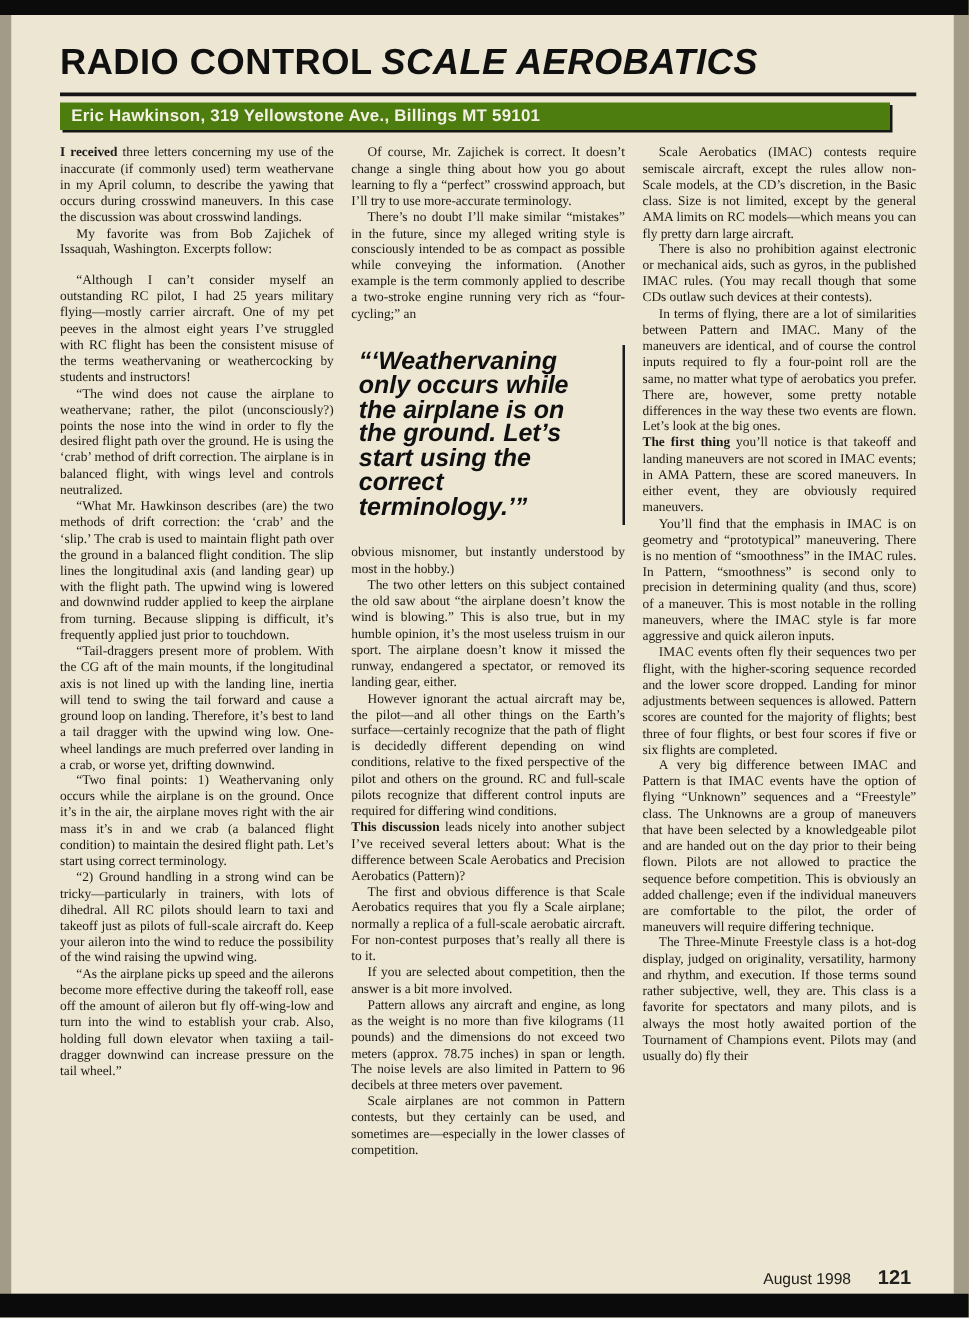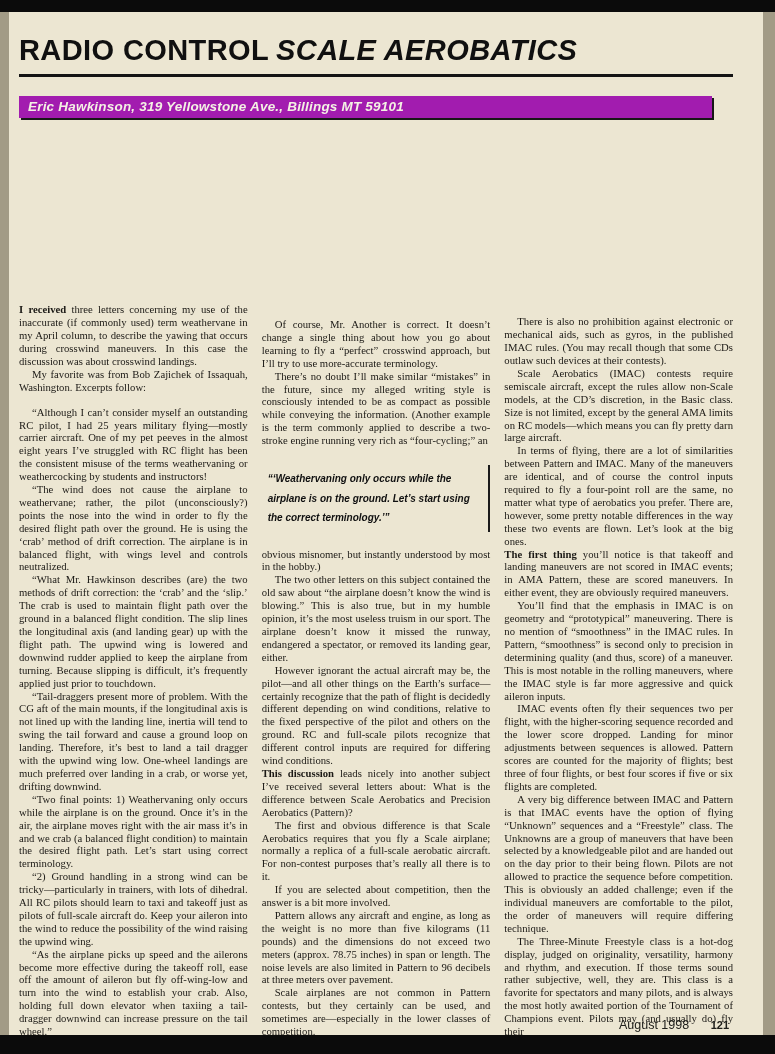--- a/index.html
+++ b/index.html
@@ -4,53 +4,52 @@
 <style>
   * { margin:0; padding:0; box-sizing:border-box; }
   html,body { width:775px; height:1054px; }
   body { background:#a29b86; font-family:"Liberation Serif", serif; }
   .scan { position:relative; width:775px; height:1054px; background:#a29b86; overflow:hidden; }
   .strip { position:absolute; left:0; width:100%; background:#0b0b0b; }
   .strip.top { top:0; height:12px; }
   .strip.bottom { bottom:0; height:19px; }
   .page {
     position:absolute; top:12px; left:9px; right:12px; bottom:19px;
-    background:#ece6d2; padding:14px 30px 0 10px; color:#1b1915;
+    background:#ece6d2; padding:14px 30px 0 39px; color:#1b1915;
   }
   h1 {
     font-family:"Liberation Sans", sans-serif; font-weight:bold;
     font-size:29px; letter-spacing:0.4px; color:#101010;
     margin-top:8px; white-space:nowrap;
   }
   h1 .it { font-style:italic; margin-left:7px; }
   .rule { height:3px; background:#141414; margin-top:7px; }
   .byline {
-    margin-top:19px; background:#a21caf; color:#f4f1e4;
+    margin-top:5px; background:#4d7c0f; color:#f4f1e4;
     font-family:"Liberation Sans", sans-serif; font-weight:bold;
     font-size:13.5px; letter-spacing:0.2px;
     padding:3px 0 4px 9px; width:97%;
     box-shadow:2px 2px 0 #171717;
-    font-style:italic;
   }
-  .cols { display:flex; gap:14px; margin-top:12px; height:908px; overflow:hidden;align-items:flex-end; }
+  .cols { display:flex; gap:14px; margin-top:12px; height:908px; overflow:hidden; }
   .col { flex:1; min-width:0; text-align:justify; font-size:10.7px; line-height:12.9px; }
   .col p { text-indent:13px; }
   .col p.noindent { text-indent:0; }
   .col p.gap { margin-top:12px; }
   .pullquote {
     font-family:"Liberation Sans", sans-serif; font-weight:bold; font-style:italic;
-    font-size:10px; line-height:19.5px; text-align:left; color:#101010;
+    font-size:20px; line-height:19.5px; text-align:left; color:#101010;
     margin:18px 0 16px 6px; padding:4px 12px 4px 0;
     border-right:2px solid #1b1b1b;
   }
   .pagefooter {
     position:absolute; right:34px; bottom:3px;
     font-family:"Liberation Sans", sans-serif; font-size:12.5px; color:#20201c;
   }
-  .pagefooter .pnum { font-weight:bold; font-size:11px; margin-left:18px; }
+  .pagefooter .pnum { font-weight:bold; font-size:16px; margin-left:18px; }
 </style>
 </head>
 <body>
 
 <div class="scan">
   <div class="strip top"></div>
 
   <div class="page">
 
     <header>
@@ -67,39 +66,39 @@
           <p>“The wind does not cause the airplane to weathervane; rather, the pilot (unconsciously?) points the nose into the wind in order to fly the desired flight path over the ground. He is using the ‘crab’ method of drift correction. The airplane is in balanced flight, with wings level and controls neutralized.</p>
           <p>“What Mr. Hawkinson describes (are) the two methods of drift correction: the ‘crab’ and the ‘slip.’ The crab is used to maintain flight path over the ground in a balanced flight condition. The slip lines the longitudinal axis (and landing gear) up with the flight path. The upwind wing is lowered and downwind rudder applied to keep the airplane from turning. Because slipping is difficult, it’s frequently applied just prior to touchdown.</p>
           <p>“Tail-draggers present more of problem. With the CG aft of the main mounts, if the longitudinal axis is not lined up with the landing line, inertia will tend to swing the tail forward and cause a ground loop on landing. Therefore, it’s best to land a tail dragger with the upwind wing low. One-wheel landings are much preferred over landing in a crab, or worse yet, drifting downwind.</p>
           <p>“Two final points: 1) Weathervaning only occurs while the airplane is on the ground. Once it’s in the air, the airplane moves right with the air mass it’s in and we crab (a balanced flight condition) to maintain the desired flight path. Let’s start using correct terminology.</p>
           <p>“2) Ground handling in a strong wind can be tricky—particularly in trainers, with lots of dihedral. All RC pilots should learn to taxi and takeoff just as pilots of full-scale aircraft do. Keep your aileron into the wind to reduce the possibility of the wind raising the upwind wing.</p>
           <p>“As the airplane picks up speed and the ailerons become more effective during the takeoff roll, ease off the amount of aileron but fly off-wing-low and turn into the wind to establish your crab. Also, holding full down elevator when taxiing a tail-dragger downwind can increase pressure on the tail wheel.”</p>
         </div>
 
       <div class="col">
         <div>
-            <p>Of course, Mr. Another is correct. It doesn’t change a single thing about how you go about learning to fly a “perfect” crosswind approach, but I’ll try to use more-accurate terminology.</p>
+            <p>Of course, Mr. Zajichek is correct. It doesn’t change a single thing about how you go about learning to fly a “perfect” crosswind approach, but I’ll try to use more-accurate terminology.</p>
             <p>There’s no doubt I’ll make similar “mistakes” in the future, since my alleged writing style is consciously intended to be as compact as possible while conveying the information. (Another example is the term commonly applied to describe a two-stroke engine running very rich as “four-cycling;” an</p>
           </div>
         <blockquote class="pullquote">“‘Weathervaning only occurs while the airplane is on the ground. Let’s start using the correct terminology.’”</blockquote>
         <div>
             <p class="noindent">obvious misnomer, but instantly understood by most in the hobby.)</p>
             <p>The two other letters on this subject contained the old saw about “the airplane doesn’t know the wind is blowing.” This is also true, but in my humble opinion, it’s the most useless truism in our sport. The airplane doesn’t know it missed the runway, endangered a spectator, or removed its landing gear, either.</p>
             <p>However ignorant the actual aircraft may be, the pilot—and all other things on the Earth’s surface—certainly recognize that the path of flight is decidedly different depending on wind conditions, relative to the fixed perspective of the pilot and others on the ground. RC and full-scale pilots recognize that different control inputs are required for differing wind conditions.</p>
             <p class="noindent"><b>This discussion </b>leads nicely into another subject I’ve received several letters about: What is the difference between Scale Aerobatics and Precision Aerobatics (Pattern)?</p>
             <p>The first and obvious difference is that Scale Aerobatics requires that you fly a Scale airplane; normally a replica of a full-scale aerobatic aircraft. For non-contest purposes that’s really all there is to it.</p>
             <p>If you are selected about competition, then the answer is a bit more involved.</p>
             <p>Pattern allows any aircraft and engine, as long as the weight is no more than five kilograms (11 pounds) and the dimensions do not exceed two meters (approx. 78.75 inches) in span or length. The noise levels are also limited in Pattern to 96 decibels at three meters over pavement.</p>
             <p>Scale airplanes are not common in Pattern contests, but they certainly can be used, and sometimes are—especially in the lower classes of competition.</p>
           </div>
       </div>
 
       <div class="col">
+          <p>Scale Aerobatics (IMAC) contests require semiscale aircraft, except the rules allow non-Scale models, at the CD’s discretion, in the Basic class. Size is not limited, except by the general AMA limits on RC models—which means you can fly pretty darn large aircraft.</p>
           <p>There is also no prohibition against electronic or mechanical aids, such as gyros, in the published IMAC rules. (You may recall though that some CDs outlaw such devices at their contests).</p>
-          <p>Scale Aerobatics (IMAC) contests require semiscale aircraft, except the rules allow non-Scale models, at the CD’s discretion, in the Basic class. Size is not limited, except by the general AMA limits on RC models—which means you can fly pretty darn large aircraft.</p>
           <p>In terms of flying, there are a lot of similarities between Pattern and IMAC. Many of the maneuvers are identical, and of course the control inputs required to fly a four-point roll are the same, no matter what type of aerobatics you prefer. There are, however, some pretty notable differences in the way these two events are flown. Let’s look at the big ones.</p>
           <p class="noindent"><b>The first thing </b>you’ll notice is that takeoff and landing maneuvers are not scored in IMAC events; in AMA Pattern, these are scored maneuvers. In either event, they are obviously required maneuvers.</p>
           <p>You’ll find that the emphasis in IMAC is on geometry and “prototypical” maneuvering. There is no mention of “smoothness” in the IMAC rules. In Pattern, “smoothness” is second only to precision in determining quality (and thus, score) of a maneuver. This is most notable in the rolling maneuvers, where the IMAC style is far more aggressive and quick aileron inputs.</p>
           <p>IMAC events often fly their sequences two per flight, with the higher-scoring sequence recorded and the lower score dropped. Landing for minor adjustments between sequences is allowed. Pattern scores are counted for the majority of flights; best three of four flights, or best four scores if five or six flights are completed.</p>
           <p>A very big difference between IMAC and Pattern is that IMAC events have the option of flying “Unknown” sequences and a “Freestyle” class. The Unknowns are a group of maneuvers that have been selected by a knowledgeable pilot and are handed out on the day prior to their being flown. Pilots are not allowed to practice the sequence before competition. This is obviously an added challenge; even if the individual maneuvers are comfortable to the pilot, the order of maneuvers will require differing technique.</p>
           <p>The Three-Minute Freestyle class is a hot-dog display, judged on originality, versatility, harmony and rhythm, and execution. If those terms sound rather subjective, well, they are. This class is a favorite for spectators and many pilots, and is always the most hotly awaited portion of the Tournament of Champions event. Pilots may (and usually do) fly their</p>
         </div>
     </div>
 
     <footer class="pagefooter">

